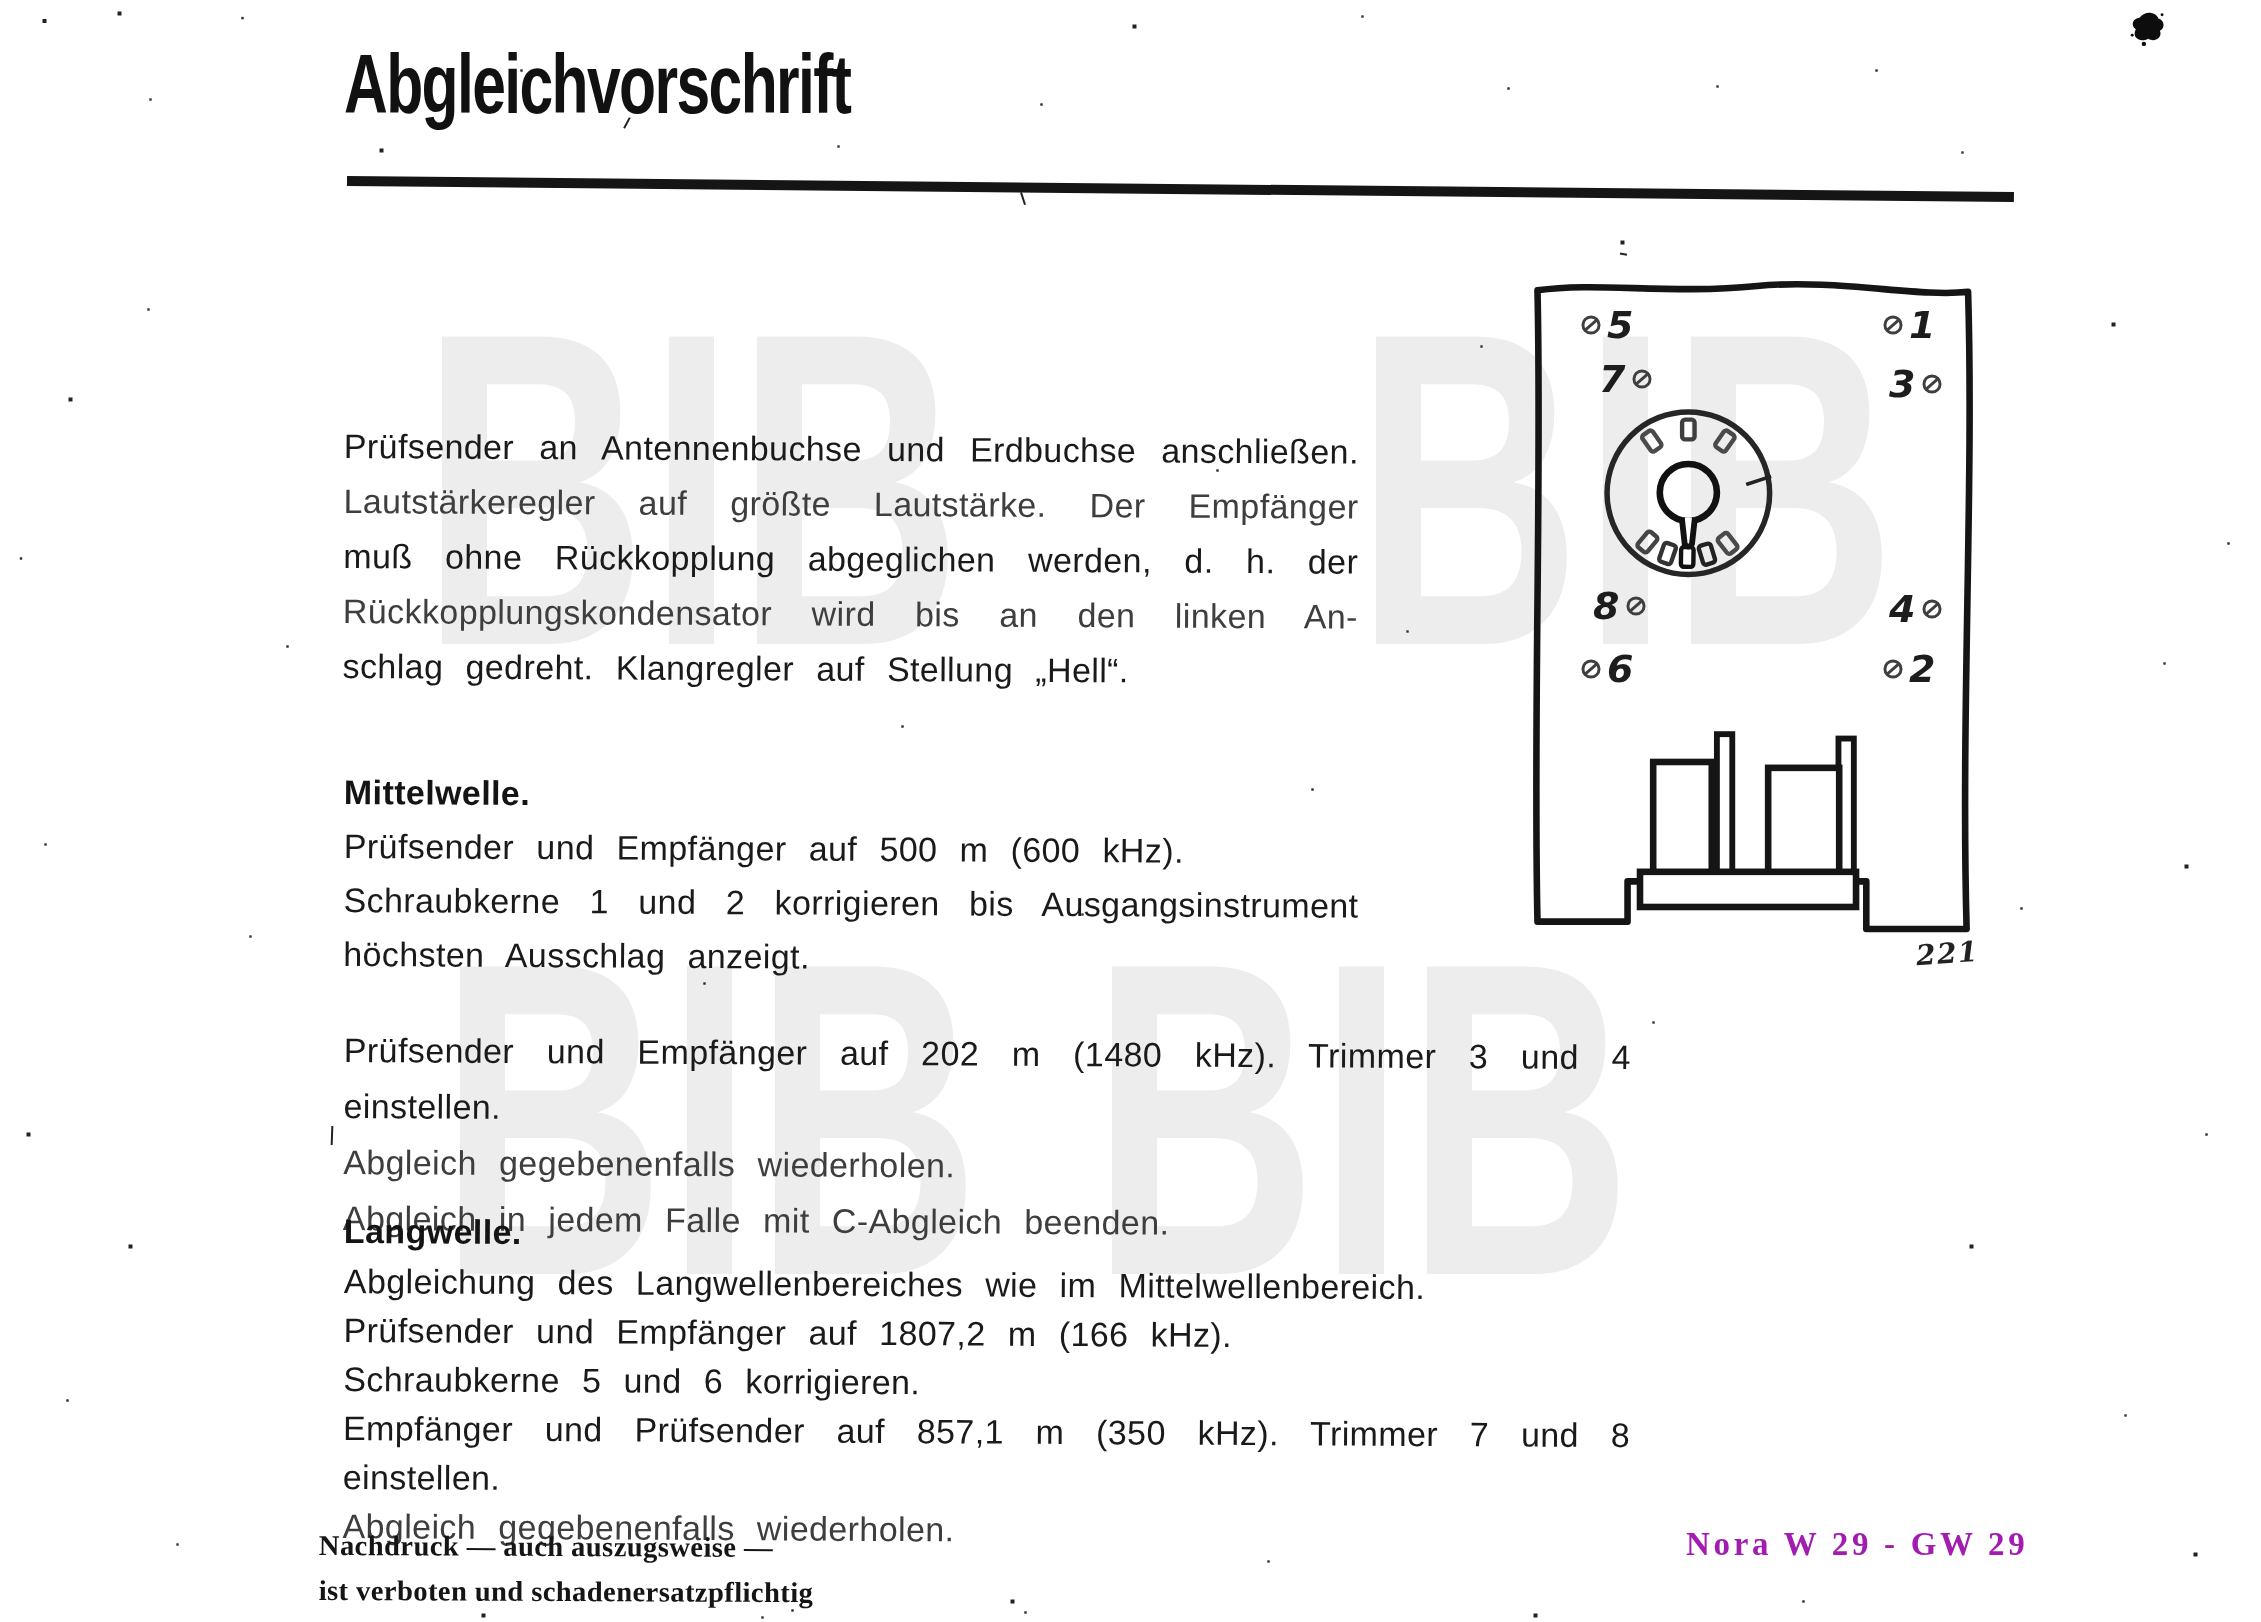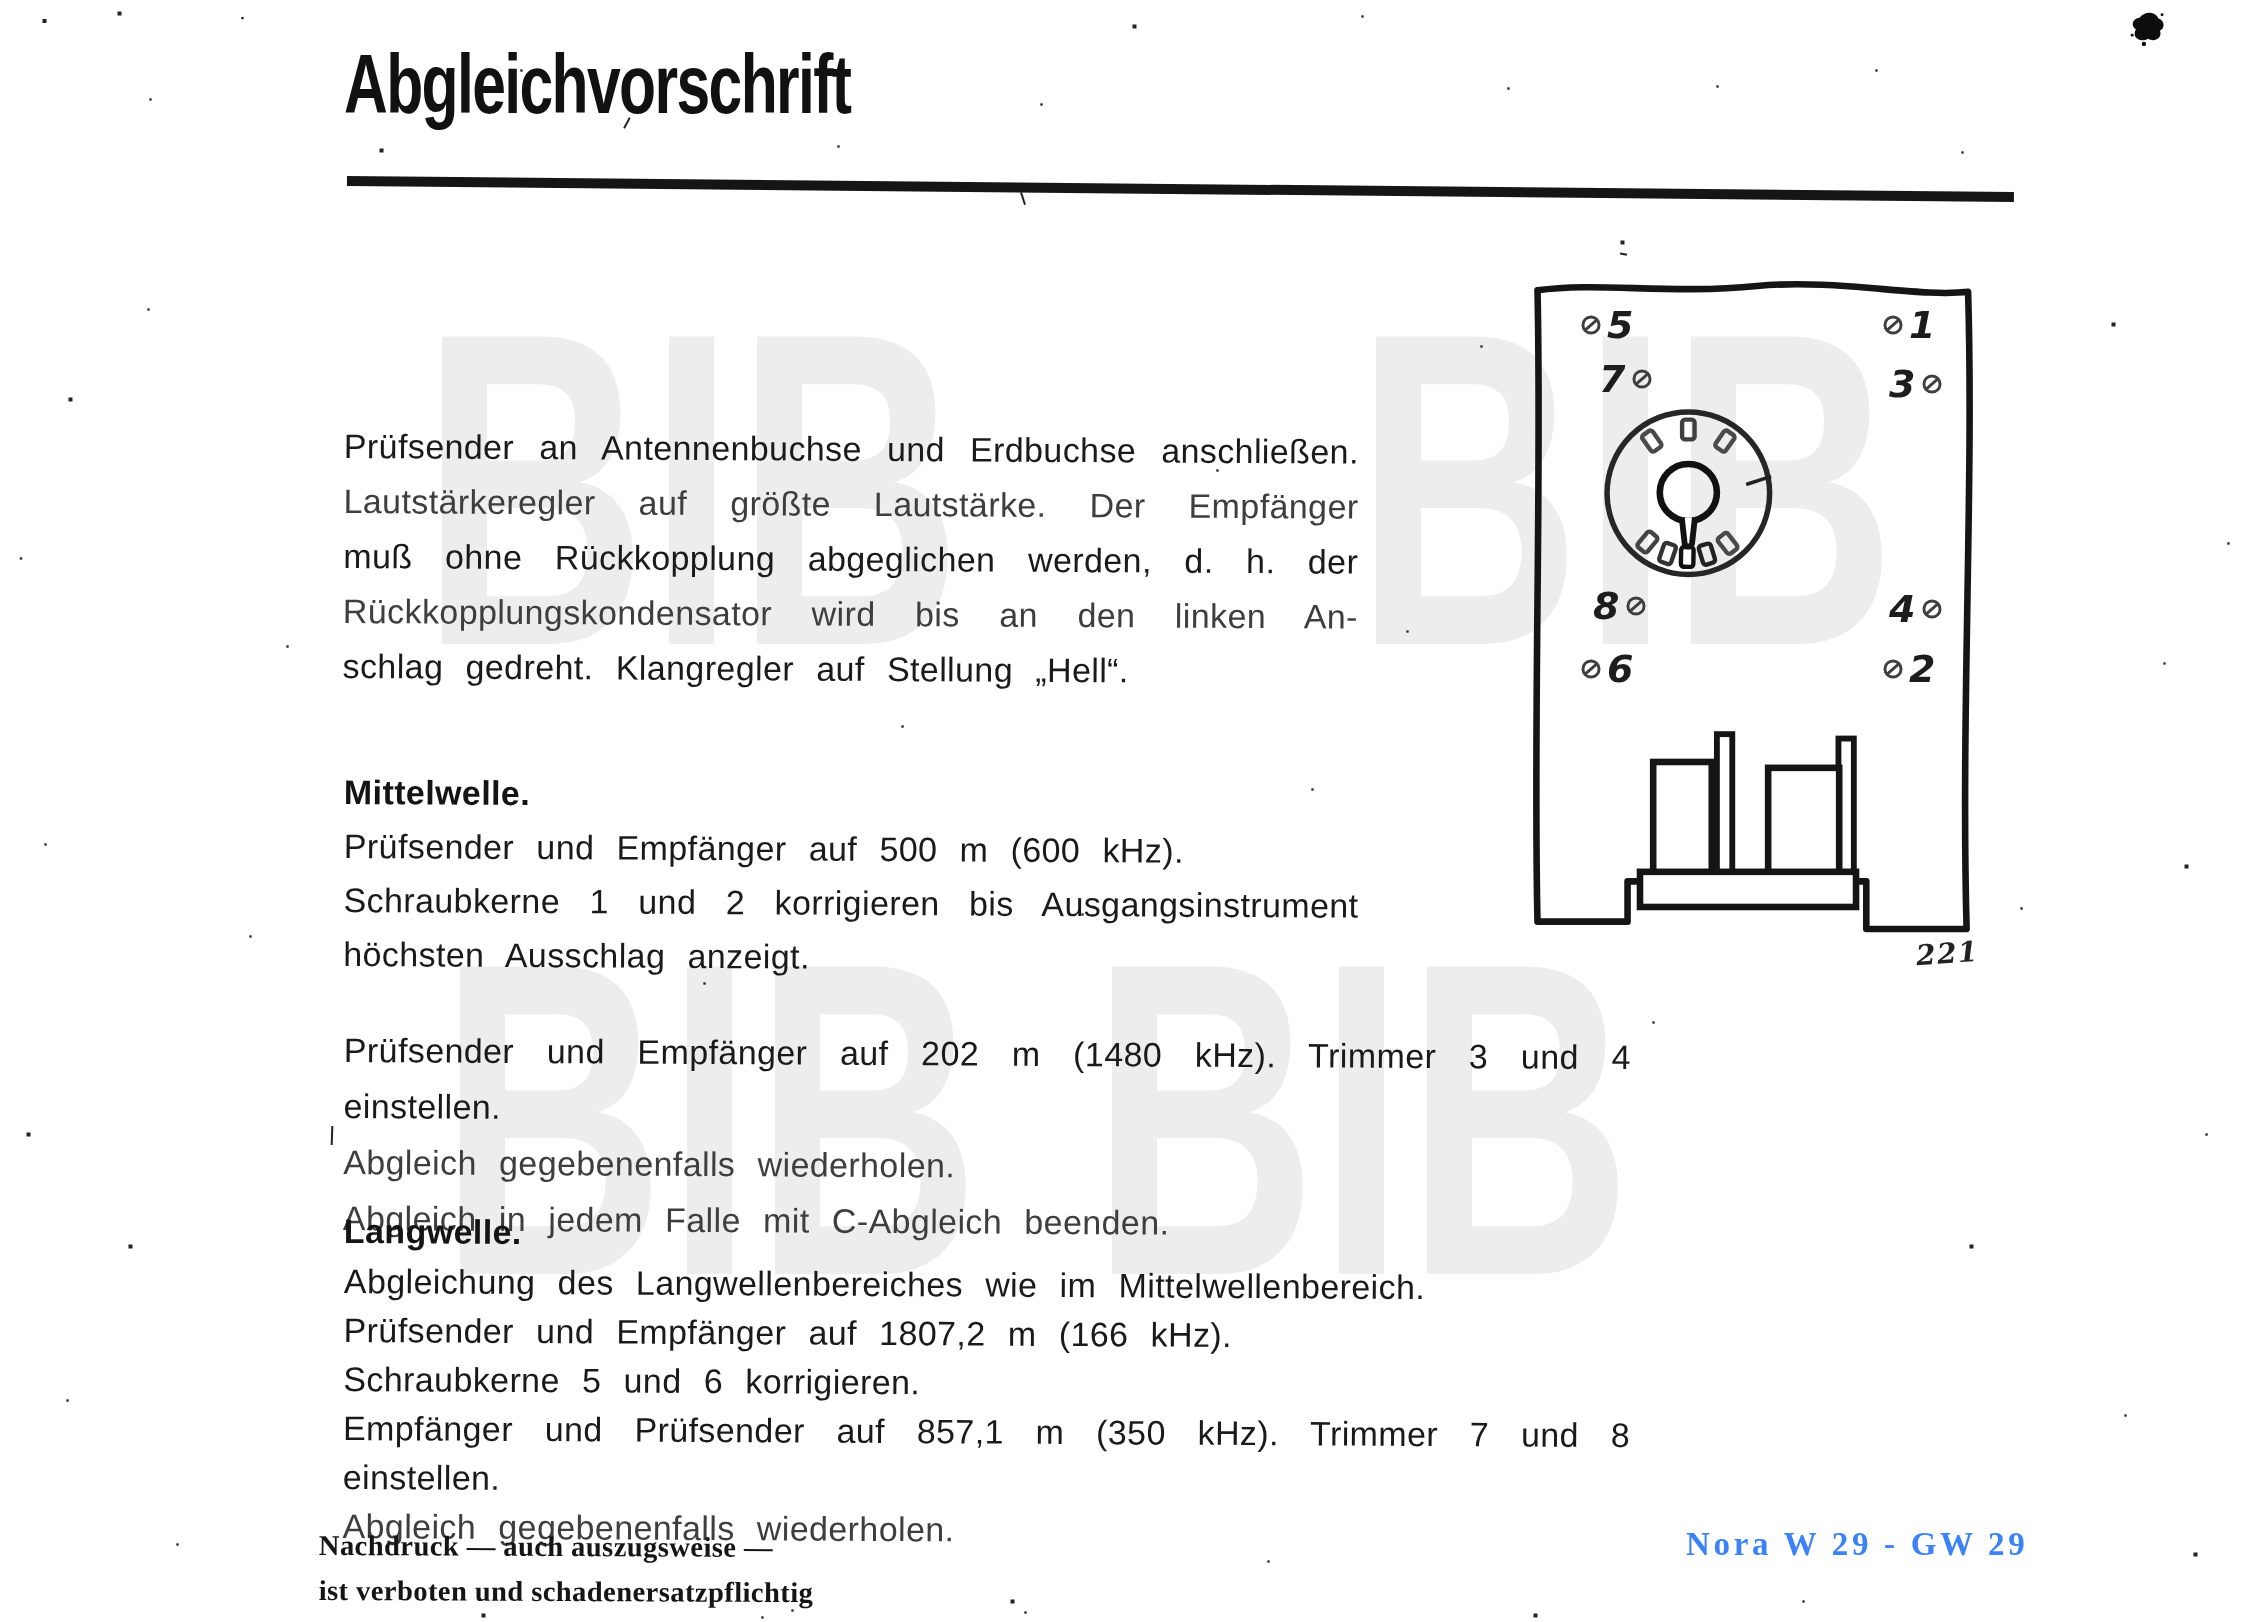--- a/index.html
+++ b/index.html
@@ -62,21 +62,21 @@
   
   .footer-left{
     position:absolute;left:319px;top:1523px;z-index:2;
     font:bold 28.6px/45px "Liberation Serif", serif;
     letter-spacing:0.4px;color:#151515;
     transform:rotate(0.25deg);transform-origin:left top;
   }
   .footer-right{
     position:absolute;left:1686px;top:1528px;z-index:2;
     font:bold 33px/1 "Liberation Serif", serif;
-    letter-spacing:3.7px;color:#3b82f6;white-space:nowrap;
+    letter-spacing:3.7px;color:#a21caf;white-space:nowrap;
   }
 
   
   #diagram{left:1508px;top:264px;width:513px;height:725px;z-index:2;}
   .dlabel{
     position:absolute;display:flex;align-items:center;gap:5.1px;z-index:3;
     font:bold italic 38px/1 "DejaVu Sans", sans-serif;color:#1d1d1d;
   }
   .dlabel .screw{display:block;}
   .fig-num{

